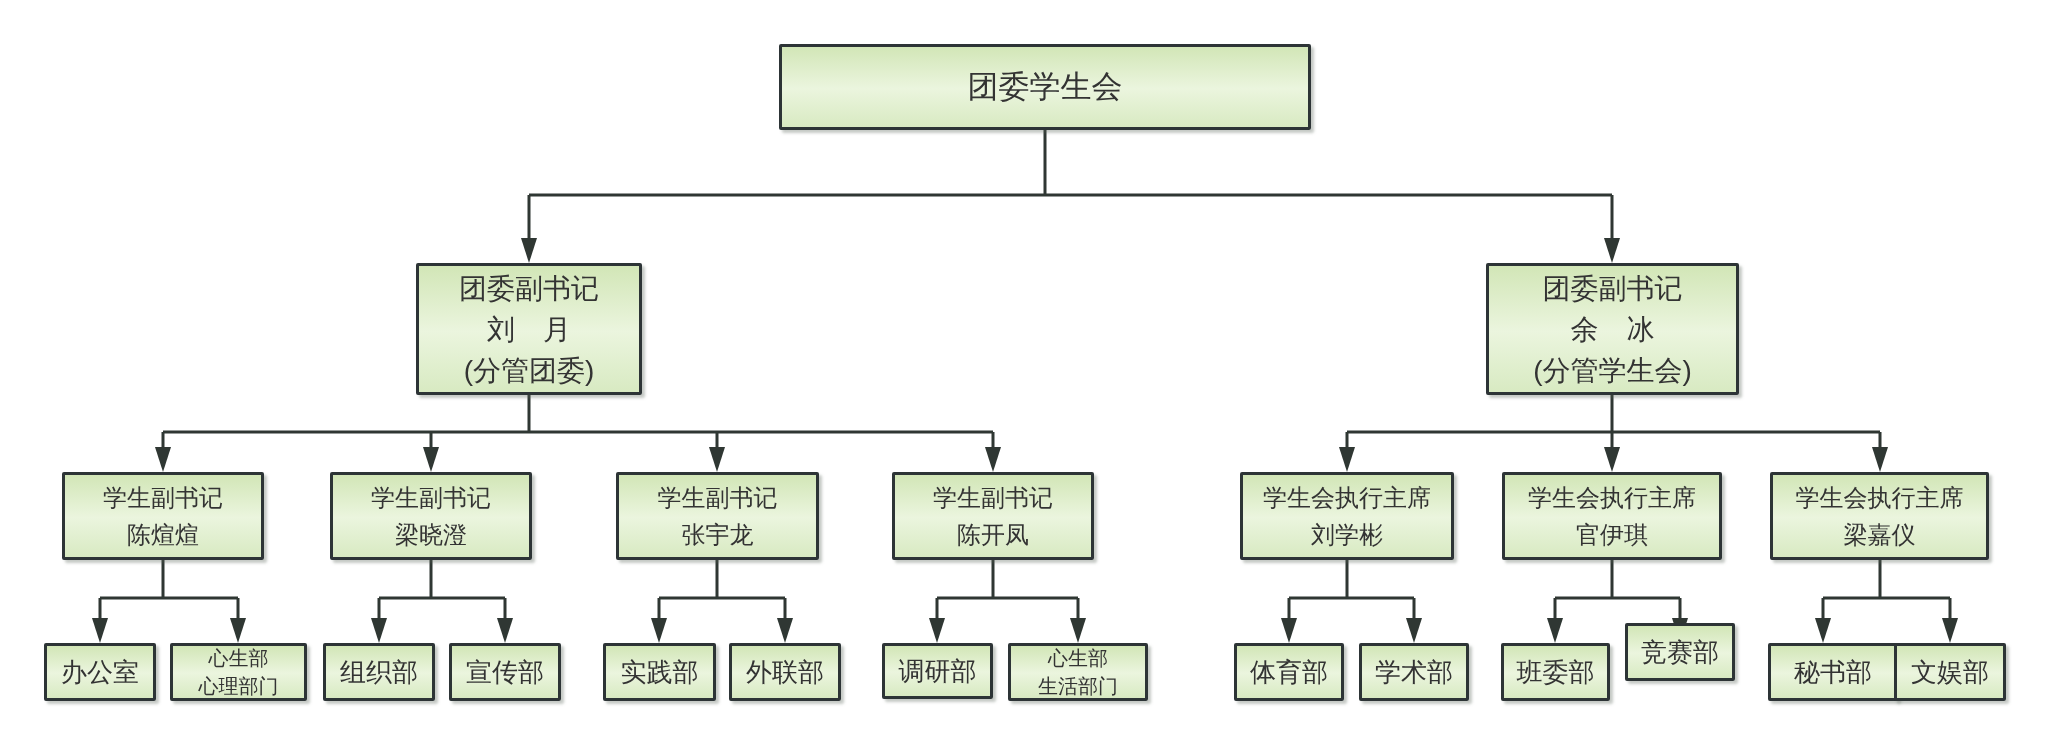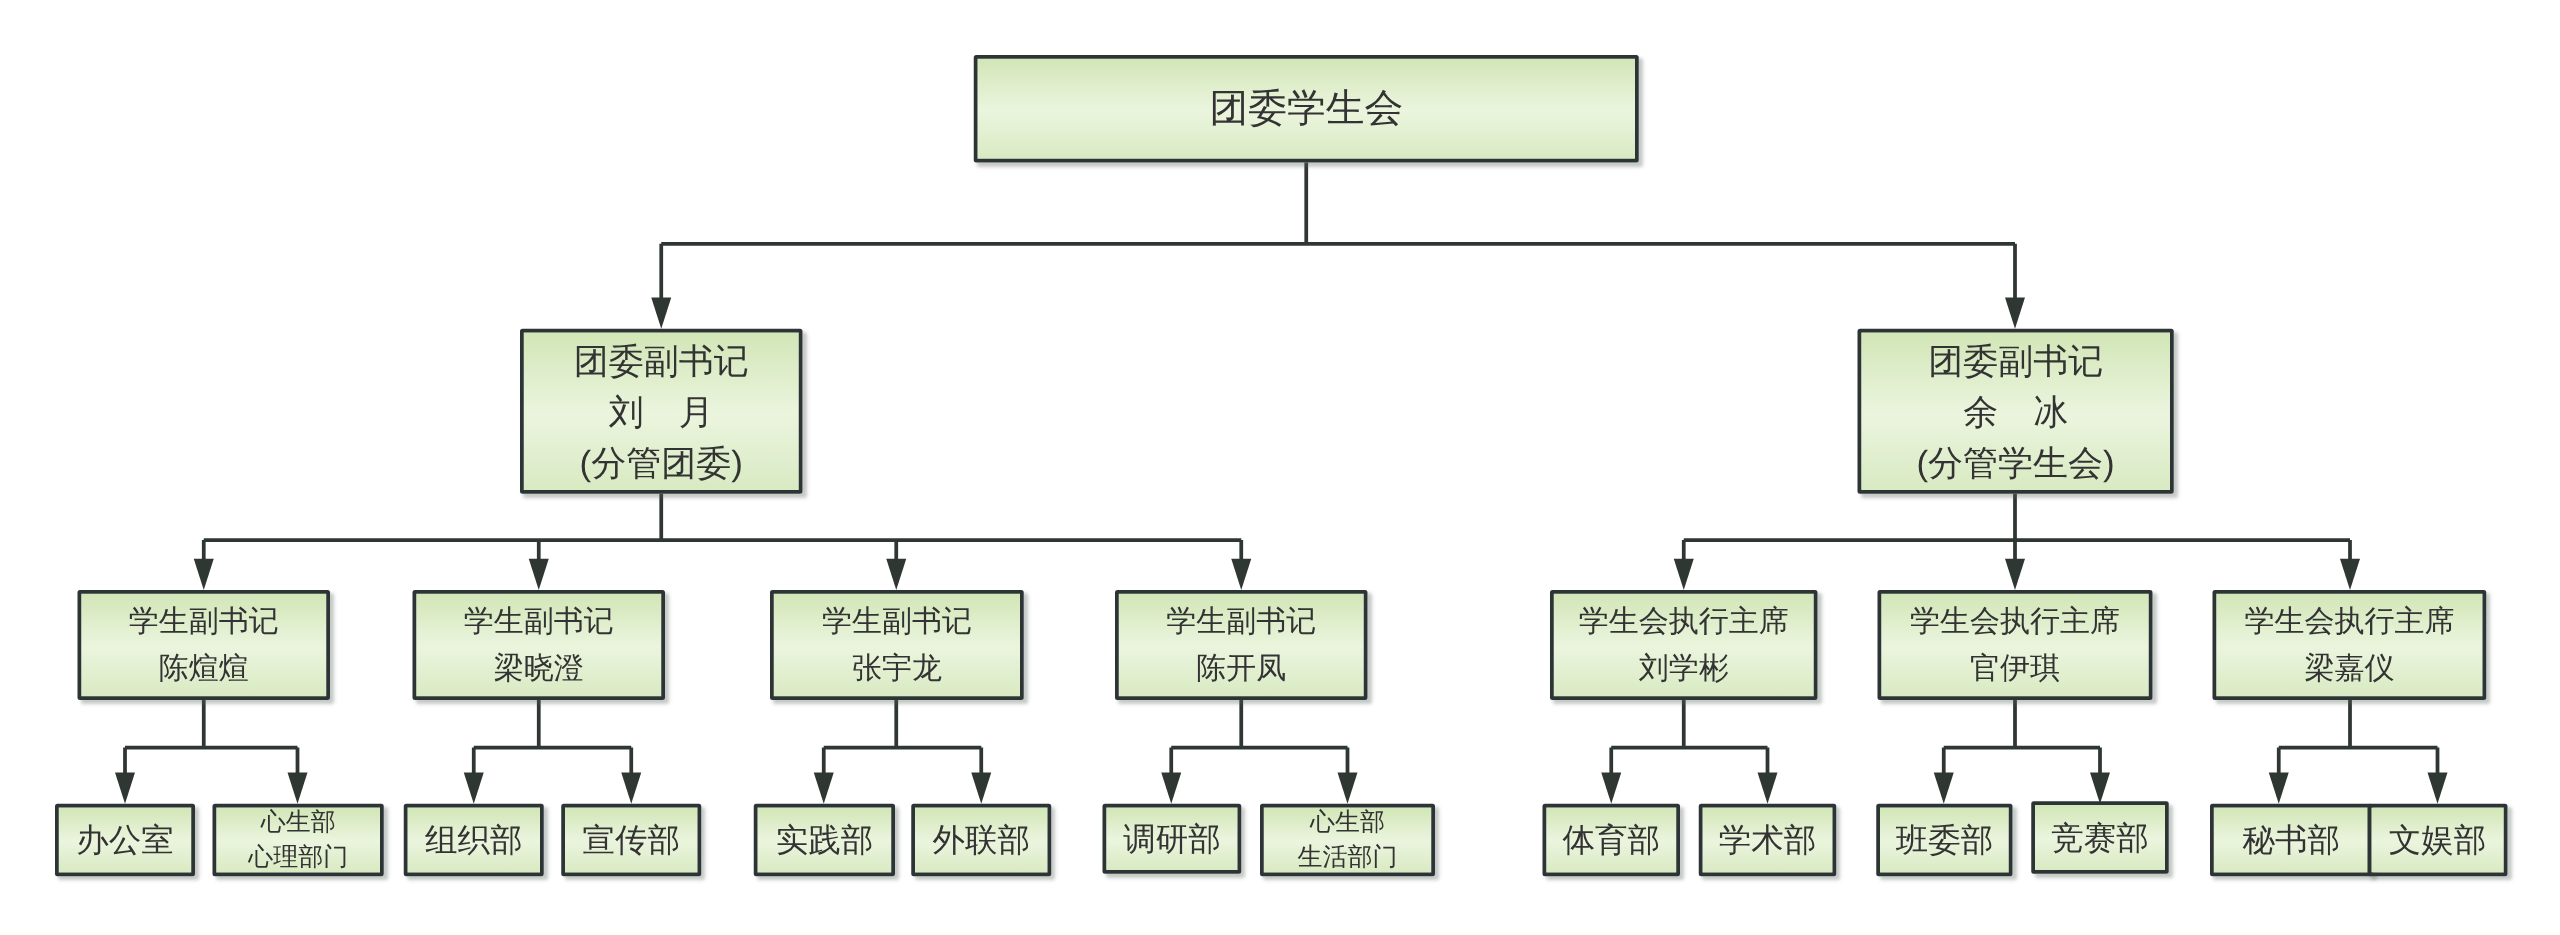--- a/index.html
+++ b/index.html
@@ -154,21 +154,21 @@
   </div>
   <div class="box lv4" style="left:1234px;top:643px;width:110px;height:58px">
     <span>体育部</span>
   </div>
   <div class="box lv4" style="left:1359px;top:643px;width:110px;height:58px">
     <span>学术部</span>
   </div>
   <div class="box lv4" style="left:1501px;top:643px;width:109px;height:58px">
     <span>班委部</span>
   </div>
-  <div class="box lv4" style="left:1625px;top:641px;width:110px;height:58px">
+  <div class="box lv4" style="left:1625px;top:623px;width:110px;height:58px">
     <span>竞赛部</span>
   </div>
   <div class="box lv4" style="left:1768px;top:643px;width:130px;height:58px">
     <span>秘书部</span>
   </div>
   <div class="box lv4" style="left:1894px;top:643px;width:112px;height:58px">
     <span>文娱部</span>
   </div>
 
 </div>

